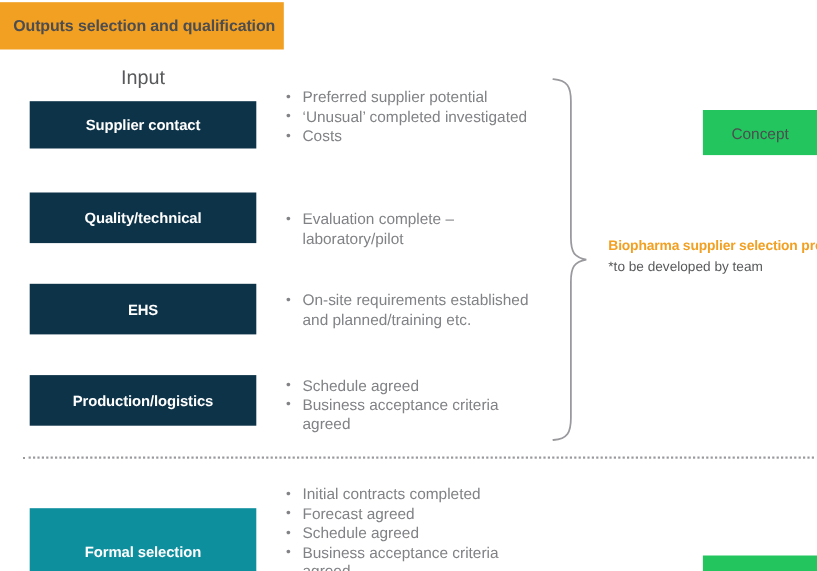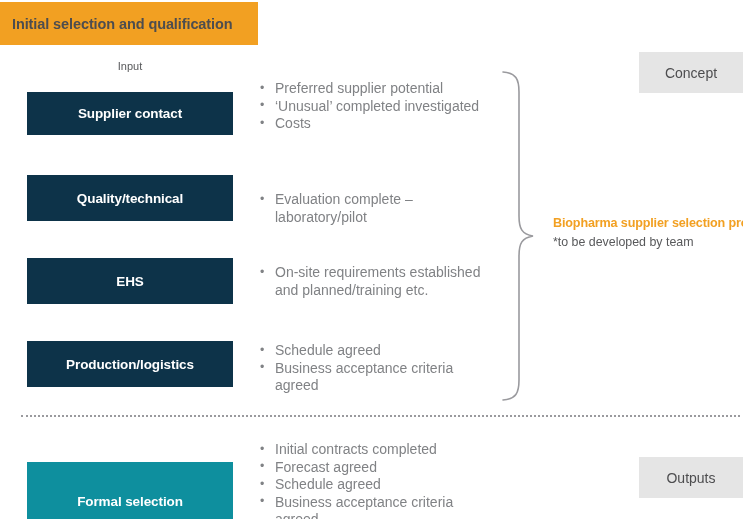--- a/index.html
+++ b/index.html
@@ -28,21 +28,21 @@
     letter-spacing: -0.1px;
   }
 
   
   #input-heading {
     position: absolute;
     left: 27px; top: 60px;
     width: 206px;
     text-align: center;
     color: #58595b;
-    font-size: 11px;
+    font-size: 18px;
   }
 
   
   .stage-box {
     position: absolute;
     left: 27px;
     width: 206px;
     background: #0d3349;
     display: flex;
     align-items: center;
@@ -116,45 +116,46 @@
     font-size: 12.4px;
     margin-top: 5px;
     white-space: nowrap;
   }
 
   
   .phase-tag {
     position: absolute;
     left: 639px;
     width: 104px; height: 41px;
-    background: #e5e5e5;
+    background: #22c55e;
     display: flex;
     align-items: center;
     justify-content: center;
+    margin-top: 48px;
   }
   .phase-tag .label {
     color: #4d4d4f;
     font-size: 14px;
   }
   #phase-tag-concept { top: 52px; }
   #phase-tag-outputs { top: 457px; }
 
   
   #divider {
     position: absolute;
     left: 21px; top: 415px;
     width: 719px; height: 0;
     border-top: 2px dotted #9a9a9e;
   }
 </style>
 </head>
 <body>
 
 <div id="title-banner">
-  <span class="label">Initial selection and qualification</span>
+  <span class="label">Outputs selection and qualification</span>
 </div>
 
 <div id="input-heading">Input</div>
 
 <div class="stage-box" id="stage-box-0">
   <span class="label">Supplier contact</span>
 </div>
 <ul class="bullets" id="bullets-0">
   <li>Preferred supplier potential</li>
   <li>‘Unusual’ completed investigated</li>

